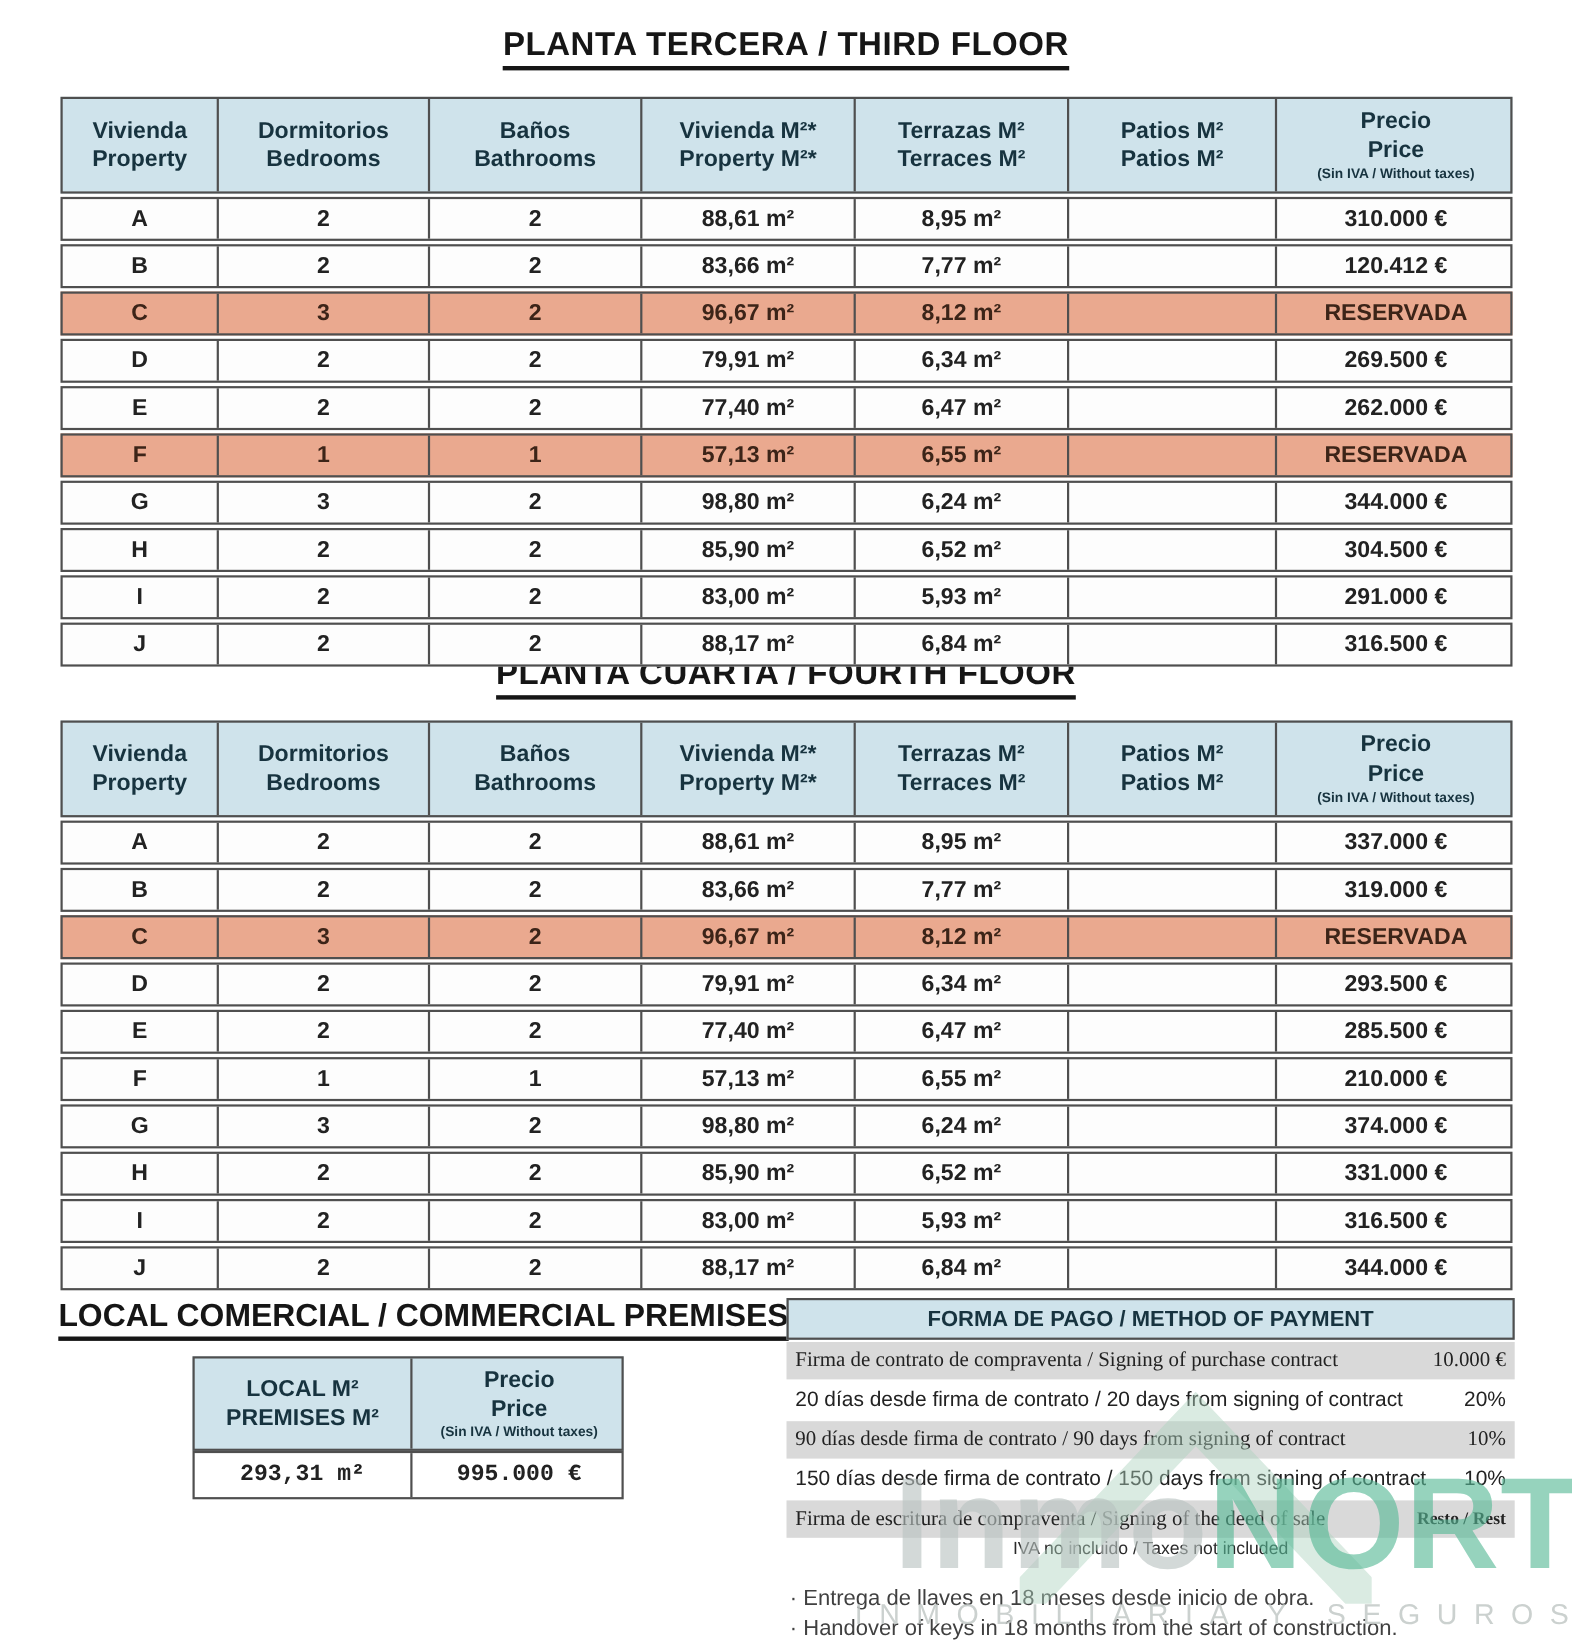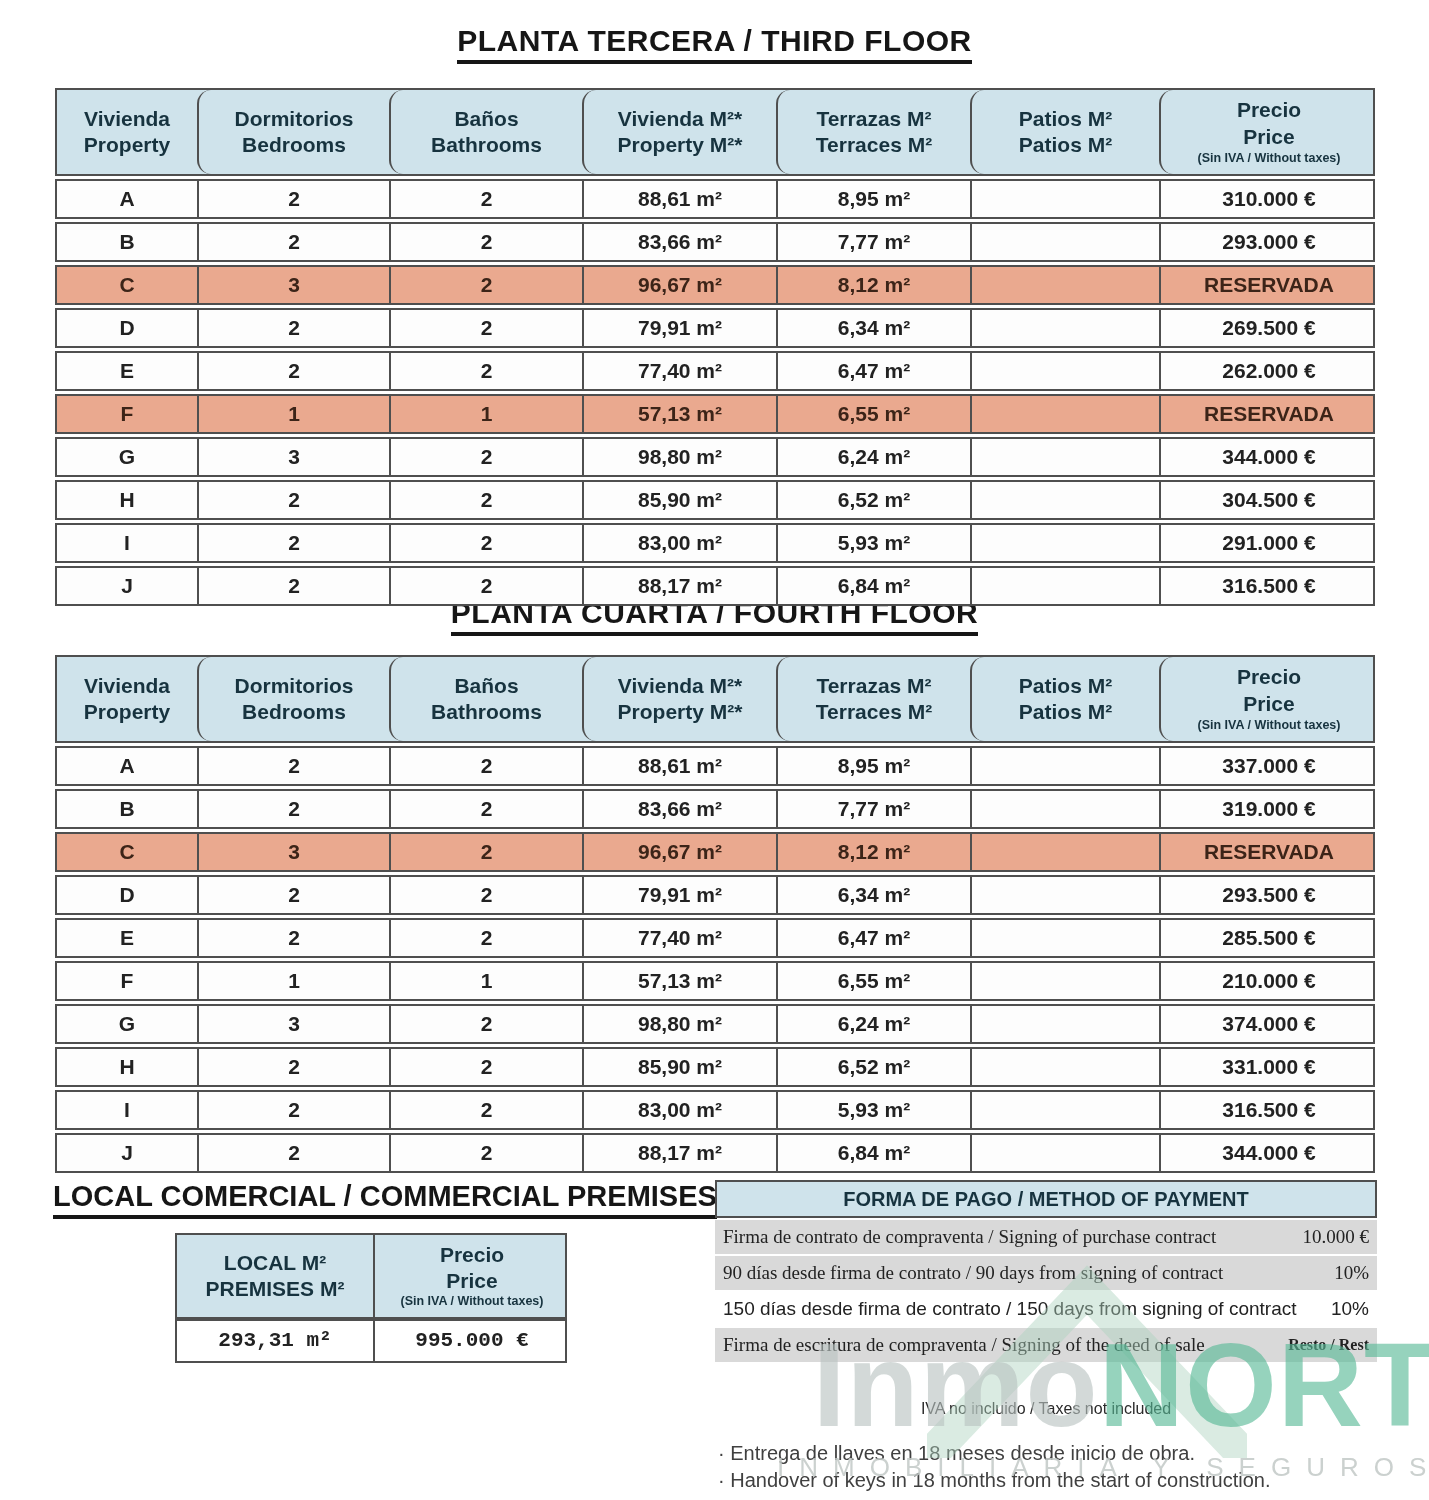--- a/index.html
+++ b/index.html
@@ -30,21 +30,21 @@
     border:2px solid #4f4f4f; background:#fdfdfd;
   }
   .t-row + .t-row { margin-top:3px; }
   .t-head { background:var(--header-bg,#cfe3eb); height:88px; }
   .t-data { height:40px; }
   .t-cell {
     display:flex; flex-direction:column; align-items:center; justify-content:center;
     border-left:2px solid #4f4f4f; line-height:1.25; text-align:center;
   }
   .t-cell:first-child { border-left:none; }
-  .t-head .t-cell { font-weight:700; color:#17333f; font-size:21px;border-radius:14px; }
+  .t-head .t-cell { font-weight:700; color:#17333f; font-size:21px; }
   .t-head .small-note { font-size:12.5px; font-weight:700; margin-top:1px; }
   .t-data .t-cell { font-size:21px; font-weight:600; color:#222; }
   .t-data.reserved { background:var(--reserved-bg,#eaa98f); }
   .t-data.reserved .t-cell { color:#3c2418; }
 
   
   .local-title-wrap { position:absolute; left:40px; top:1180px; width:690px; text-align:center; }
   .local-title {
     display:inline-block; font-size:29px; font-weight:700; color:#161616;
     border-bottom:4px solid #161616; padding-bottom:2px;
@@ -147,21 +147,21 @@
         <div class="t-cell"></div>
         <div class="t-cell">310.000 €</div>
       </div>
       <div class="t-data t-row">
         <div class="t-cell">B</div>
         <div class="t-cell">2</div>
         <div class="t-cell">2</div>
         <div class="t-cell">83,66 m²</div>
         <div class="t-cell">7,77 m²</div>
         <div class="t-cell"></div>
-        <div class="t-cell">293.000 €</div>
+        <div class="t-cell">120.412 €</div>
       </div>
       <div class="t-data t-row reserved">
         <div class="t-cell">C</div>
         <div class="t-cell">3</div>
         <div class="t-cell">2</div>
         <div class="t-cell">96,67 m²</div>
         <div class="t-cell">8,12 m²</div>
         <div class="t-cell"></div>
         <div class="t-cell">RESERVADA</div>
       </div>
@@ -373,20 +373,24 @@
       <div class="t-cell">995.000 €</div>
     </div>
   </div>
 
   <div class="payment">
     <div class="payment-head">FORMA DE PAGO / METHOD OF PAYMENT</div>
     <div id="payment-rows">
         <div class="payment-row gray">
           <span class="p-label">Firma de contrato de compraventa / Signing of purchase contract</span>
           <span class="p-value">10.000 €</span>
+        </div>
+        <div class="payment-row">
+          <span class="p-label">20 días desde firma de contrato / 20 days from signing of contract</span>
+          <span class="p-value">20%</span>
         </div>
         <div class="payment-row gray">
           <span class="p-label">90 días desde firma de contrato / 90 days from signing of contract</span>
           <span class="p-value">10%</span>
         </div>
         <div class="payment-row">
           <span class="p-label">150 días desde firma de contrato / 150 days from signing of contract</span>
           <span class="p-value">10%</span>
         </div>
         <div class="payment-row gray">

